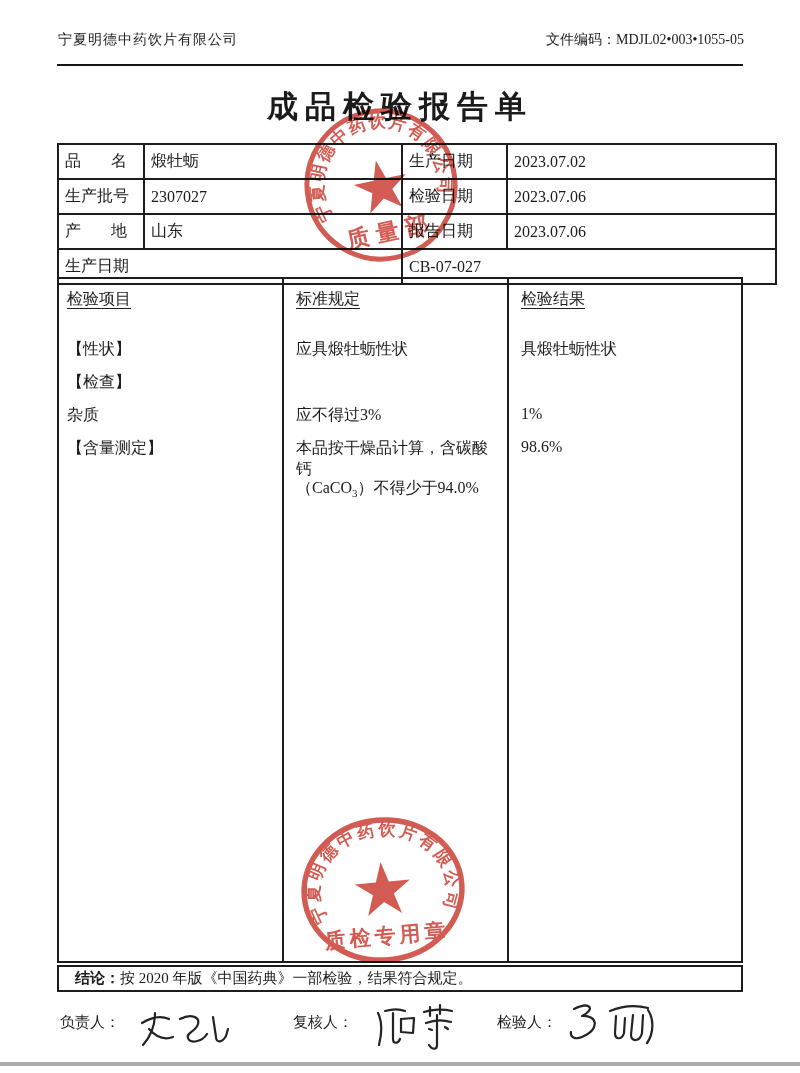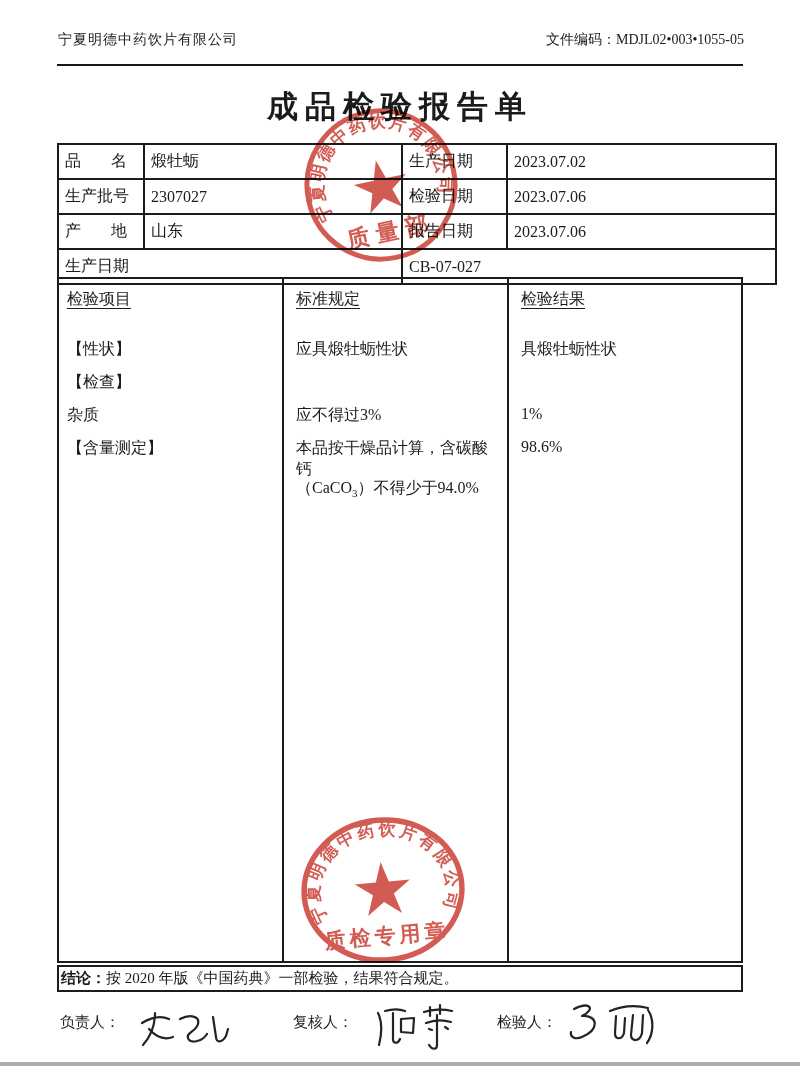--- a/index.html
+++ b/index.html
@@ -31,21 +31,21 @@
   .ic{box-sizing:border-box;padding:6px 4px 0 12px;}
   .bv{border-right:2px solid #1c1c1c;}
   .ic.item{padding-left:8px;}
   .hd{padding-top:10px;}
   .hd.center{text-align:left;}
   .hd span{text-decoration:underline;text-underline-offset:4px;margin-top:28px;}
   sub{font-size:11px;}
   
   .concl{position:absolute;left:57px;top:965px;width:686px;height:27px;
      border:2px solid #1c1c1c;box-sizing:border-box;font-size:15px;
-     display:flex;align-items:center;padding-left:2px;}
+     display:flex;align-items:center;padding-left:16px;}
   .concl b{font-weight:bold;}
   
   .signrow{position:absolute;left:0;top:1005px;width:800px;height:60px;font-size:15px;}
   .slabel{position:absolute;top:8px;}
   .sig{position:absolute;}
   .sig path{fill:none;stroke:#232323;stroke-width:2.2;stroke-linecap:round;stroke-linejoin:round;}
   
   .stamp{position:absolute;mix-blend-mode:multiply;opacity:.82;pointer-events:none;}
   .stamp text{font-family:"Liberation Serif","DejaVu Serif",serif;font-weight:bold;}
   

